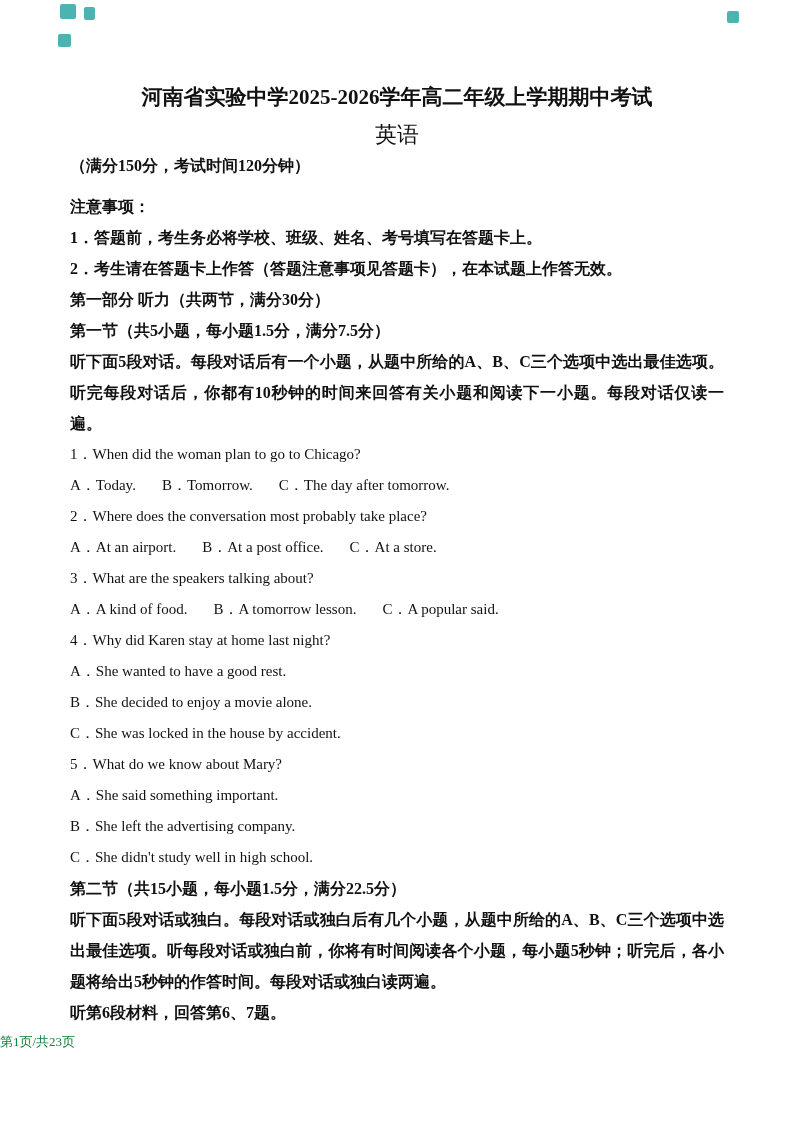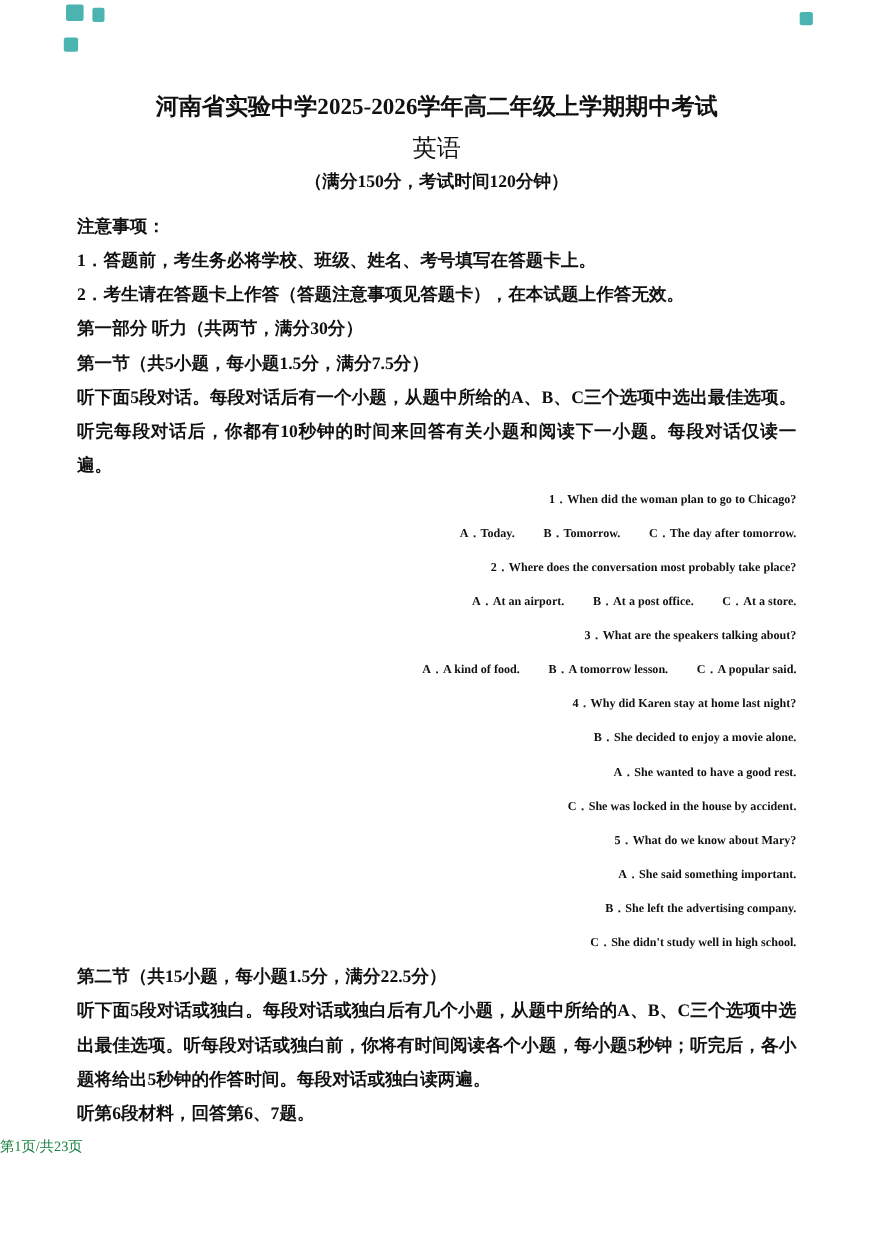--- a/index.html
+++ b/index.html
@@ -40,35 +40,34 @@
   }
   .doc-subject {
     margin: 0 0 6px 0;
     text-align: center;
     font-size: 22px;
     font-weight: normal;
     line-height: 1.3;
   }
   .score-line {
     margin: 0 0 14px 0;
-    text-align: center;
+    text-align: left;
     font-size: 16px;
     font-weight: bold;
     line-height: 1.3;
   }
   .flow p { margin: 0; line-height: 31px; }
   .cn {
     font-size: 16px;
     font-weight: bold;
     text-align: justify;
   }
   .q-text, .q-option-line, .q-options-inline {
-    font-size: 11px;
-    font-weight: bold;
-    text-align: right;
+    font-size: 15px;
+    font-weight: normal;
   }
   .q-options-inline .opt { margin-right: 26px; }
   .q-options-inline .opt:last-child { margin-right: 0; }
   .page-footer {
     position: absolute;
     left: 0;
     bottom: 72px;
     width: 100%;
     font-size: 13px;
     color: #15803d;
@@ -105,22 +104,22 @@
         <div class="question">
           <p class="q-text">2．Where does the conversation most probably take place?</p>
           <p class="q-options-inline"><span class="opt">A．At an airport.</span><span class="opt">B．At a post office.</span><span class="opt">C．At a store.</span></p>
         </div>
         <div class="question">
           <p class="q-text">3．What are the speakers talking about?</p>
           <p class="q-options-inline"><span class="opt">A．A kind of food.</span><span class="opt">B．A tomorrow lesson.</span><span class="opt">C．A popular said.</span></p>
         </div>
         <div class="question">
           <p class="q-text">4．Why did Karen stay at home last night?</p>
+          <p class="q-option-line">A．She wanted to have a good rest.</p>
           <p class="q-option-line">B．She decided to enjoy a movie alone.</p>
-          <p class="q-option-line">A．She wanted to have a good rest.</p>
           <p class="q-option-line">C．She was locked in the house by accident.</p>
         </div>
         <div class="question">
           <p class="q-text">5．What do we know about Mary?</p>
           <p class="q-option-line">A．She said something important.</p>
           <p class="q-option-line">B．She left the advertising company.</p>
           <p class="q-option-line">C．She didn't study well in high school.</p>
         </div>
       </div>
 

